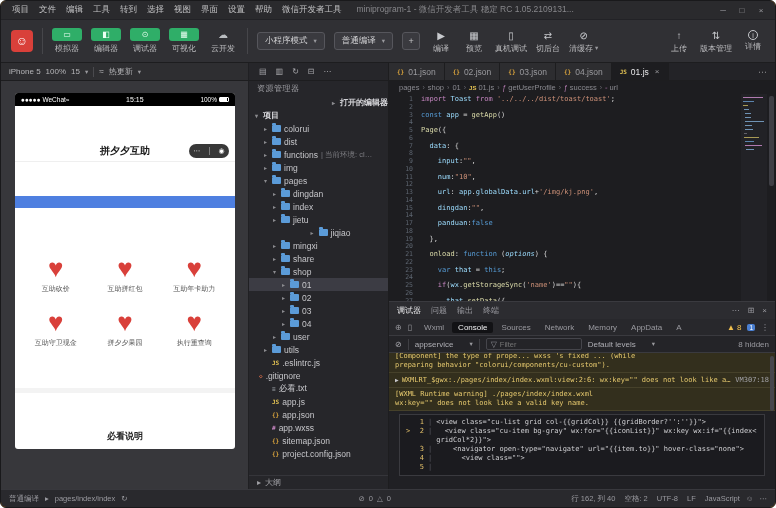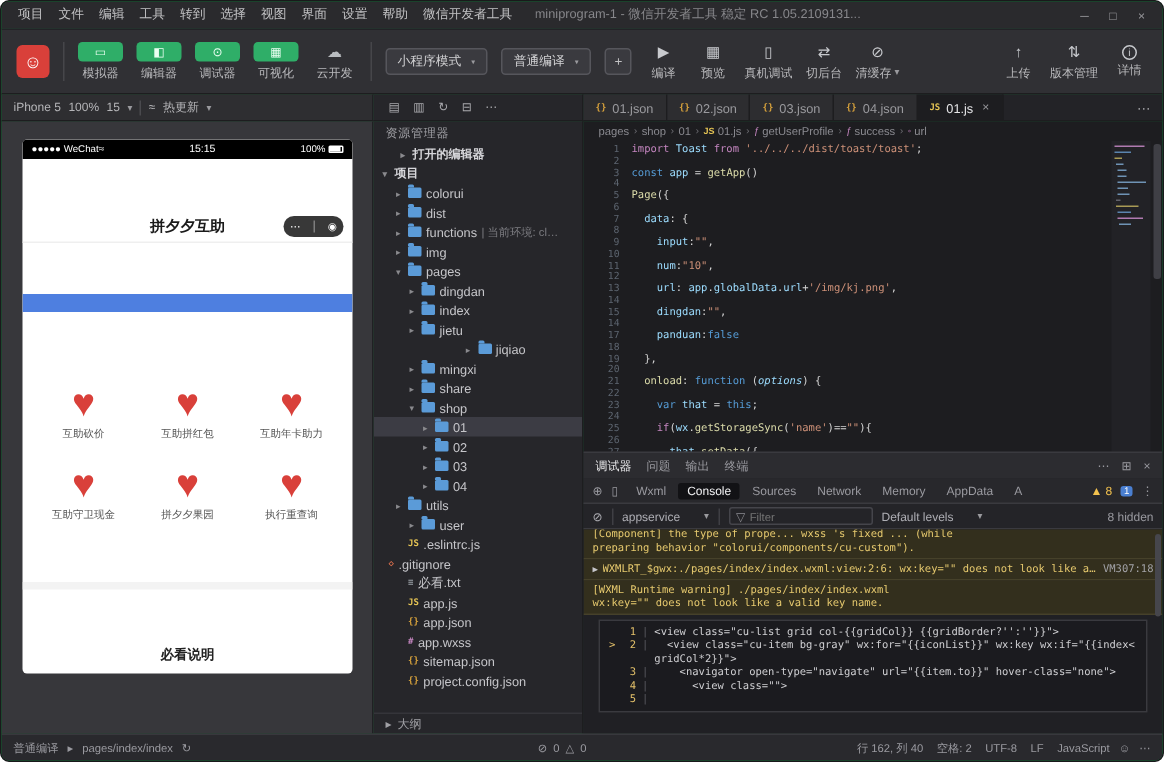--- a/index.html
+++ b/index.html
@@ -1,36 +1,36 @@
 <!DOCTYPE html>
 <html><head>
 <meta charset="utf-8">
 <style>
   *{box-sizing:border-box;margin:0;padding:0;}
   body{margin:0;background:#ffffff;font-family:"Liberation Sans",sans-serif;}
-  .window{position:relative;width:776px;height:508px;background:#15803d;border-radius:6px;overflow:hidden;color:#c6c6c8;font-size:9px;border:1px solid #19191b;}
+  .window{position:relative;width:776px;height:508px;background:#a16207;border-radius:6px;overflow:hidden;color:#c6c6c8;font-size:9px;border:1px solid #19191b;}
 
   
   .menubar{position:absolute;top:0;left:0;right:0;height:18px;display:flex;align-items:center;background:#2a2a2d;padding:0 6px;white-space:nowrap;}
   .menu-items{display:flex;}
   .menu-item{padding:0 5px;color:#c2c2c4;font-size:8.5px;}
   .win-title{flex:1;color:#87878b;margin-left:10px;font-size:8.5px;overflow:hidden;text-overflow:ellipsis;}
   .win-controls{display:flex;gap:3px;}
   .wc{width:16px;text-align:center;color:#9a9a9e;font-size:8px;}
 
   
   .toolbar{position:absolute;top:18px;left:0;right:0;height:44px;background:#303034;border-top:1px solid #222226;border-bottom:1px solid #1d1d1f;display:flex;align-items:center;padding:0 10px;gap:9px;}
   .avatar{width:22px;height:22px;border-radius:4px;background:#d9403a;display:flex;align-items:center;justify-content:center;color:#fff;font-size:12px;flex:none;}
   .vdiv{width:1px;height:26px;background:#46464a;flex:none;}
   .tgroup{display:flex;gap:9px;align-items:center;}
   .tbtn{display:flex;flex-direction:column;align-items:center;gap:2px;}
   .pill{width:30px;height:13px;border-radius:3px;background:#2fae68;color:#eafff2;font-size:8px;display:flex;align-items:center;justify-content:center;}
   .cloudi{width:30px;height:13px;color:#b9bcc0;font-size:10px;display:flex;align-items:center;justify-content:center;}
   .tlabel{font-size:8px;color:#b9b9bc;}
-  .select{height:18px;display:flex;align-items:center;gap:6px;padding:0 7px;background:#3a3a3f;border:1px solid #56565c;border-radius:3px;color:#d2d2d4;font-size:8.5px;white-space:nowrap;font-family:Liberation Mono, monospace;}
+  .select{height:18px;display:flex;align-items:center;gap:6px;padding:0 7px;background:#3a3a3f;border:1px solid #56565c;border-radius:3px;color:#d2d2d4;font-size:8.5px;white-space:nowrap;}
   .caret{font-size:6.5px;color:#9a9a9e;}
   .plusbtn{width:18px;height:18px;border:1px solid #56565c;background:#3a3a3f;border-radius:3px;display:flex;align-items:center;justify-content:center;color:#c2c2c4;}
   .abtn{display:flex;flex-direction:column;align-items:center;gap:1px;min-width:24px;}
   .aicon{font-size:10px;color:#c8cace;height:13px;display:flex;align-items:center;justify-content:center;}
   .circlei{font-size:7px;width:10px;height:10px;border:1px solid #c6c8cc;border-radius:50%;}
   .albl{font-size:8px;color:#b9b9bc;display:flex;align-items:center;gap:2px;white-space:nowrap;}
   .spacer{flex:1;}
 
   
   .strips{position:absolute;top:62px;left:0;right:0;height:18px;display:flex;}
@@ -366,21 +366,21 @@
               <div class="ticon">☺</div>
               <div class="tlbl">我的</div>
             </div>
           </div>
       </div>
     </div>
 
     <div class="explorer">
       <div class="exp-header">资源管理器</div>
       <div class="tree">
-          <div class="trow section" style="padding-left: 16px;">
+          <div class="trow section" style="padding-left: 16px; justify-content: flex-end;">
             <span class="arrow">▸</span>
             <span class="tlab">打开的编辑器</span>
           </div>
           <div class="trow section" style="padding-left: 4px;">
             <span class="arrow">▾</span>
             <span class="tlab">项目</span>
           </div>
           <div class="trow" style="padding-left: 13px;">
             <span class="arrow">▸</span>
             <span class="folder"></span>
@@ -455,29 +455,29 @@
           <div class="trow" style="padding-left: 31px;">
             <span class="arrow">▸</span>
             <span class="folder"></span>
             <span class="tlab">03</span>
           </div>
           <div class="trow" style="padding-left: 31px;">
             <span class="arrow">▸</span>
             <span class="folder"></span>
             <span class="tlab">04</span>
           </div>
+          <div class="trow" style="padding-left: 22px;">
+            <span class="arrow">▸</span>
+            <span class="folder"></span>
+            <span class="tlab">user</span>
+          </div>
           <div class="trow" style="padding-left: 13px;">
             <span class="arrow">▸</span>
             <span class="folder"></span>
             <span class="tlab">utils</span>
-          </div>
-          <div class="trow" style="padding-left: 22px;">
-            <span class="arrow">▸</span>
-            <span class="folder"></span>
-            <span class="tlab">user</span>
           </div>
           <div class="trow" style="padding-left: 13px;">
             <span class="arrow"></span>
             <span class="chip js">JS</span>
             <span class="tlab">.eslintrc.js</span>
           </div>
           <div class="trow" style="">
             <span class="arrow"></span>
             <span class="chip git">◇</span>
             <span class="tlab">.gitignore</span>

